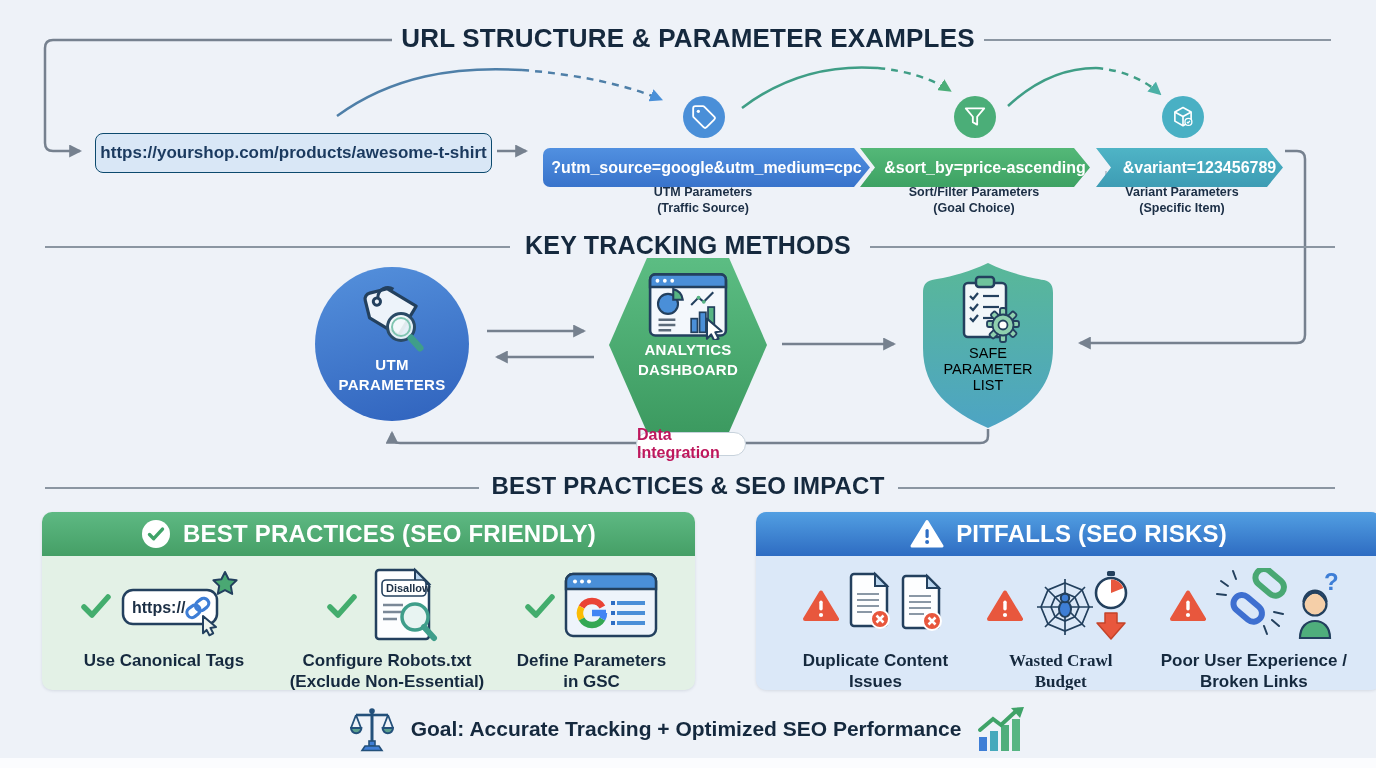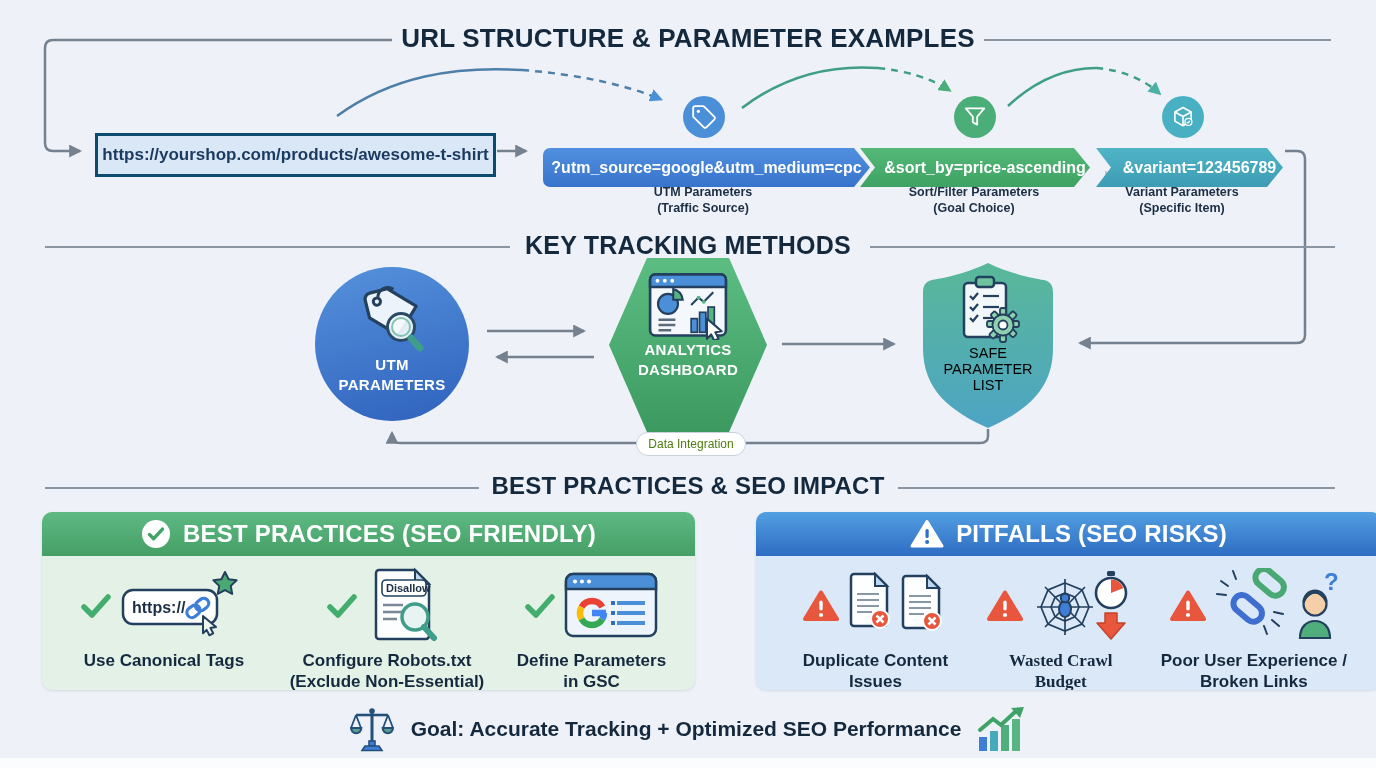--- a/index.html
+++ b/index.html
@@ -9,22 +9,22 @@
   .abs{position:absolute;z-index:2;}
 
   
   .sec-title{position:absolute;left:688px;transform:translateX(-50%);z-index:2;
     font-weight:800;color:#15293e;letter-spacing:.2px;white-space:nowrap;}
   #title-url{top:23px;font-size:26px;}
   #title-tracking{top:231px;font-size:25px;}
   #title-impact{top:472px;font-size:24px;}
 
   
-  .url-box{left:95px;top:133px;width:395px;height:38px;background:#d9e7f6;border:3px solid #0c4a6e;
-    border-radius:0;display:flex;align-items:center;justify-content:center;
+  .url-box{left:95px;top:133px;width:395px;height:38px;background:#d9e7f6;border:1px solid #0c4a6e;
+    border-radius:8px;display:flex;align-items:center;justify-content:center;
     color:#1b3a5f;font-size:17px;font-weight:700;}
   .chev{top:148px;height:39px;display:flex;align-items:center;justify-content:center;
     color:#fff;font-size:16px;font-weight:700;white-space:nowrap;}
   #seg1{left:543px;width:327px;background:linear-gradient(180deg,#5190e0,#3873cb);
     border-radius:7px 0 0 7px;
     clip-path:polygon(0 0,311px 0,327px 19.5px,311px 39px,0 39px);padding-right:12px;}
   #seg2{left:860px;width:230px;background:linear-gradient(180deg,#54b878,#3da263);
     clip-path:polygon(0 0,214px 0,230px 19.5px,214px 39px,0 39px,15px 19.5px);padding-left:10px;}
   #seg3{left:1096px;width:187px;background:linear-gradient(180deg,#4fb4c6,#3d9cb4);
     clip-path:polygon(0 0,171px 0,187px 19.5px,171px 39px,0 39px,15px 19.5px);padding-left:10px;}
@@ -51,21 +51,21 @@
     clip-path:polygon(24% 0,76% 0,100% 50%,76% 100%,24% 100%,0 50%);
     padding-top:14px;box-sizing:border-box;}
   #node-shield{left:918px;top:260px;width:140px;height:172px;}
   #node-shield .shield-shape{position:absolute;left:0;top:0;}
   #node-shield .shield-content{position:absolute;left:0;top:0;width:140px;height:172px;
     display:flex;flex-direction:column;align-items:center;padding-top:13px;box-sizing:border-box;}
   #node-shield .nl{font-size:14.5px;}
 
   .pill{left:636px;top:432px;width:108px;height:22px;background:#ffffff;border:1.5px solid #c7d2dc;
     border-radius:12px;display:flex;align-items:center;justify-content:center;
-    font-size:12px;font-weight:400;color:#4d7c0f;z-index:3;}
+    font-size:16px;font-weight:700;color:#be185d;z-index:3;}
 
   
   .card{top:512px;border-radius:10px;overflow:hidden;z-index:2;position:absolute;
     box-shadow:0 1px 3px rgba(30,50,80,.12);}
   #best-card{left:42px;width:653px;height:178px;background:#e3f1e6;}
   #pitfalls-card{left:708px;width:625px;height:178px;background:#dbe8f8;margin-left:48px;}
   .card-header{height:44px;display:flex;align-items:center;justify-content:center;gap:12px;
     color:#fff;font-size:24px;font-weight:700;letter-spacing:.2px;}
   #best-card .card-header{background:linear-gradient(180deg,#5eb983,#459f66);}
   #pitfalls-card .card-header{background:linear-gradient(180deg,#529fe2,#2e6cc2);}

